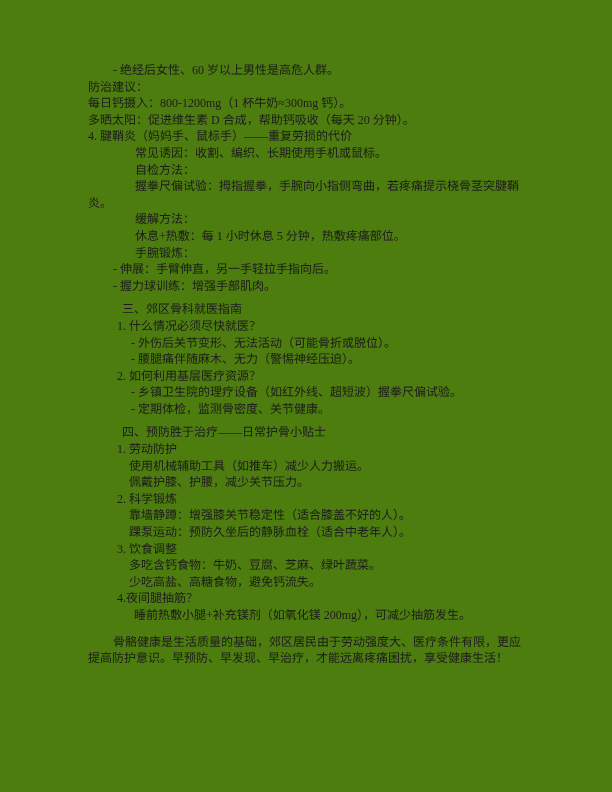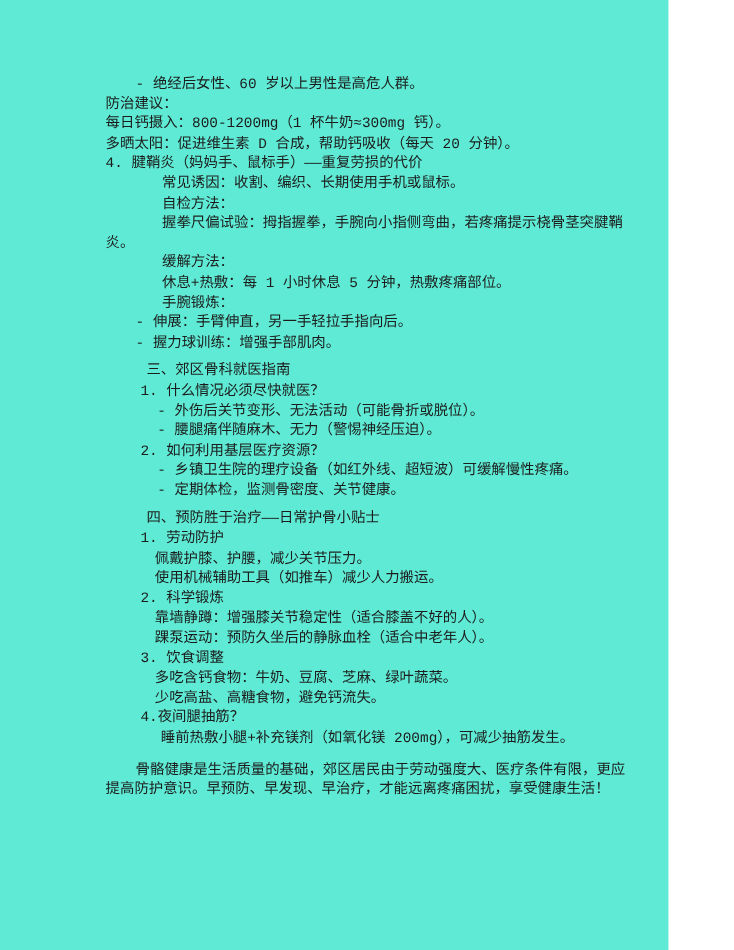--- a/index.html
+++ b/index.html
@@ -2,25 +2,25 @@
 <html lang="zh-CN"><head>
 <meta charset="utf-8">
 <style>
   html, body {
     margin: 0;
     padding: 0;
     background: #ffffff;
   }
   .page {
     position: relative;
-    width: 557px;
+    width: 612px;
     height: 792px;
-    background: #5eead4;
+    background: #4d7c0f;
     overflow: hidden;
-    font-family: Liberation Mono, monospace;
+    font-family: Liberation Serif, serif;
     font-size: 12px;
     line-height: 16.6px;
     color: #1c1c1c;
   }
   .content {
     position: absolute;
     top: 62px;
     left: 88px;
     width: 470px;
   }
@@ -66,31 +66,31 @@
     </div>
 
     <div class="gap-sm"></div>
 
     <div>
       <div class="line i17">三、郊区骨科就医指南</div>
       <div class="line i29">1. 什么情况必须尽快就医？</div>
       <div class="line i43">- 外伤后关节变形、无法活动（可能骨折或脱位）。</div>
       <div class="line i43">- 腰腿痛伴随麻木、无力（警惕神经压迫）。</div>
       <div class="line i29">2. 如何利用基层医疗资源？</div>
-      <div class="line i43">- 乡镇卫生院的理疗设备（如红外线、超短波）可缓解慢性疼痛。</div>
+      <div class="line i43">- 乡镇卫生院的理疗设备（如红外线、超短波）握拳尺偏试验。</div>
       <div class="line i43">- 定期体检，监测骨密度、关节健康。</div>
     </div>
 
     <div class="gap-sm"></div>
 
     <div>
       <div class="line i17">四、预防胜于治疗——日常护骨小贴士</div>
       <div class="line i29">1. 劳动防护</div>
+      <div class="line i41">使用机械辅助工具（如推车）减少人力搬运。</div>
       <div class="line i41">佩戴护膝、护腰，减少关节压力。</div>
-      <div class="line i41">使用机械辅助工具（如推车）减少人力搬运。</div>
       <div class="line i29">2. 科学锻炼</div>
       <div class="line i41">靠墙静蹲：增强膝关节稳定性（适合膝盖不好的人）。</div>
       <div class="line i41">踝泵运动：预防久坐后的静脉血栓（适合中老年人）。</div>
       <div class="line i29">3. 饮食调整</div>
       <div class="line i41">多吃含钙食物：牛奶、豆腐、芝麻、绿叶蔬菜。</div>
       <div class="line i41">少吃高盐、高糖食物，避免钙流失。</div>
       <div class="line i27">4.夜间腿抽筋？</div>
       <div class="line i46">睡前热敷小腿+补充镁剂（如氧化镁 200mg），可减少抽筋发生。</div>
     </div>
 

